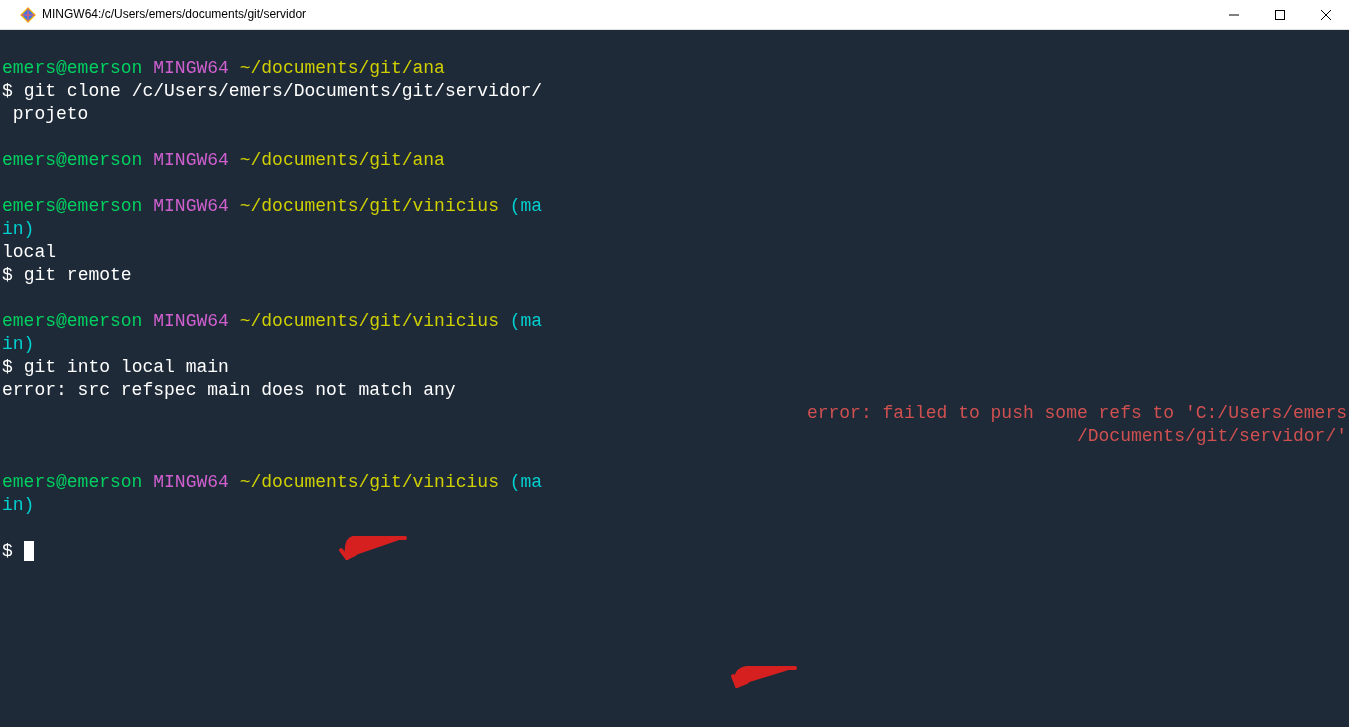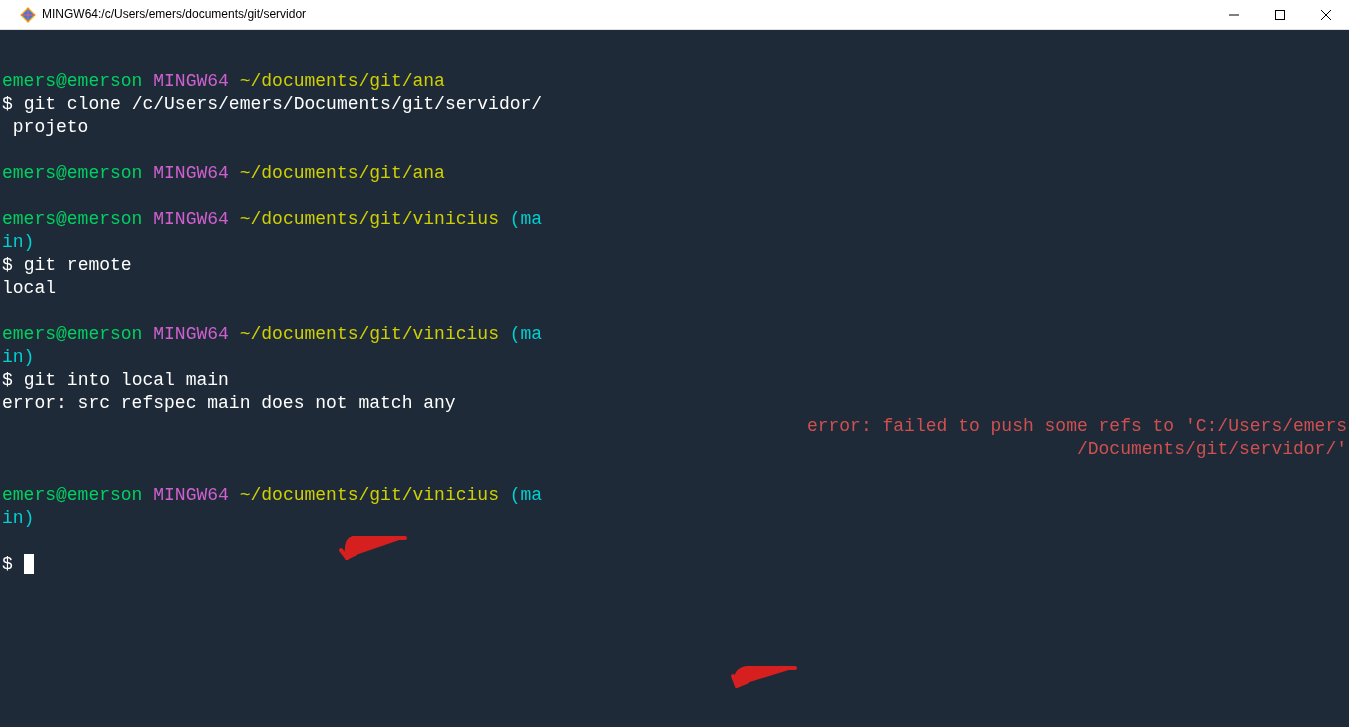--- a/index.html
+++ b/index.html
@@ -10,21 +10,21 @@
     font-family: 'Segoe UI', Tahoma, sans-serif; font-size: 12px;
   }
   .titlebar-left { display: flex; align-items: flex-start; padding-left: 20px; gap: 6px; }
   .titlebar-icon { width: 16px; height: 16px; }
   .titlebar-title { color: #000; }
   .titlebar-controls { display: flex; height: 100%; }
   .win-btn { width: 46px; height: 100%; display: flex; align-items: center; justify-content: center; color: #000; }
   .win-btn svg { width: 10px; height: 10px; }
   .terminal {
     background: #1e2a38; color: #ffffff; height: calc(100% - 30px);
-    padding: 17px 2px; font-size: 18px; line-height: 23px; position: relative;
+    padding: 4px 2px; font-size: 18px; line-height: 23px; position: relative;
     font-weight: 500;
   }
   .line { white-space: pre; }
   .green { color: #00d060; }
   .magenta { color: #d060d0; }
   .yellow { color: #d0d000; }
   .cyan { color: #00d0d0; }
   .white { color: #ffffff; }
   .red { color: #d05050; text-align: right; }
   .cursor {
@@ -76,22 +76,22 @@
  projeto</span></div>
 
   <div class="line"> </div>
 
   <div class="line"><span class="green">emers@emerson</span> <span class="magenta">MINGW64</span> <span class="yellow">~/documents/git/ana</span></div>
 
   <div class="line"> </div>
 
   <div class="line"><span class="green">emers@emerson</span> <span class="magenta">MINGW64</span> <span class="yellow">~/documents/git/vinicius</span> <span class="cyan">(ma
 in)</span></div>
+  <div class="line white">local</div>
   <div class="line"><span class="white">$</span> <span class="white">git remote</span></div>
-  <div class="line white">local</div>
 
   <div class="line"> </div>
 
   <div class="line"><span class="green">emers@emerson</span> <span class="magenta">MINGW64</span> <span class="yellow">~/documents/git/vinicius</span> <span class="cyan">(ma
 in)</span></div>
   <div class="line"><span class="white">$</span> <span class="white">git into local main</span></div>
   <div class="line white">error: src refspec main does not match any</div>
   <div class="line red">error: failed to push some refs to 'C:/Users/emers
 /Documents/git/servidor/'</div>
 

